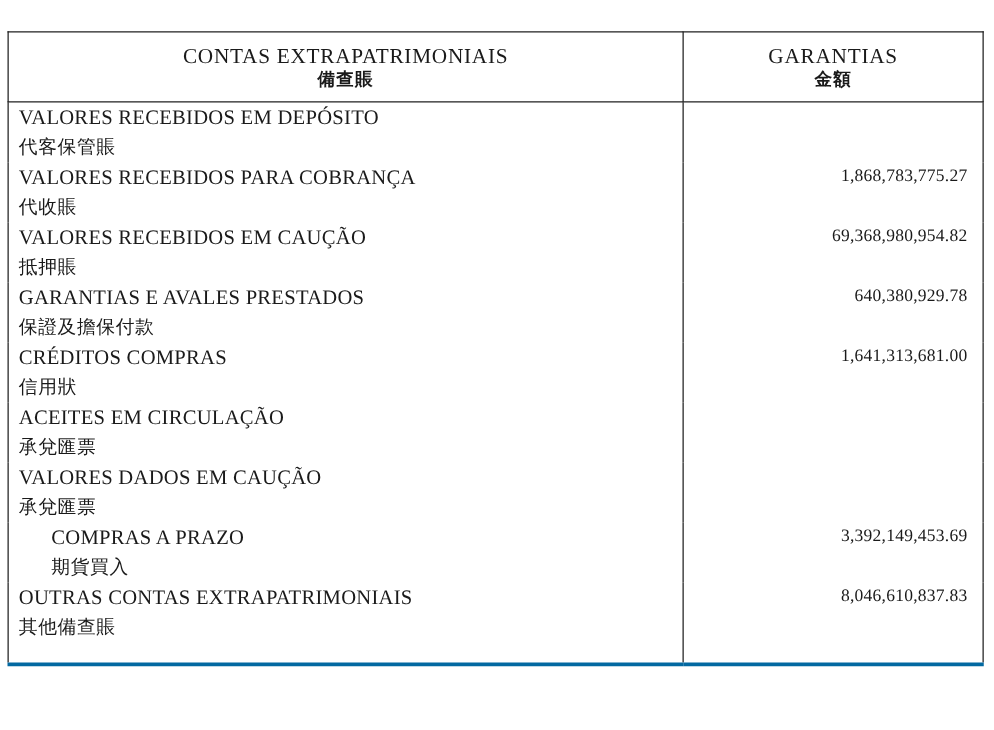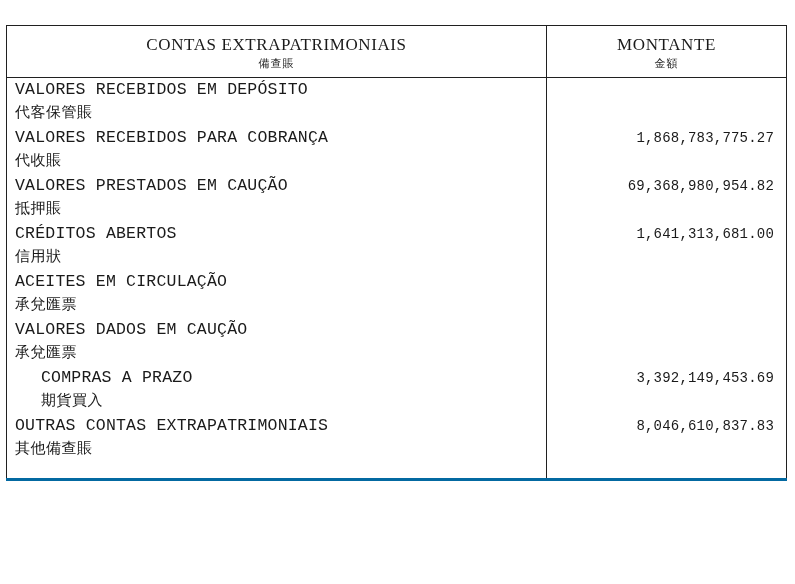--- a/index.html
+++ b/index.html
@@ -55,30 +55,30 @@
     padding: 9px 4px 7px 4px;
     vertical-align: top;
   }
   .hdr-pt {
     font-size: 17px;
     letter-spacing: 0.6px;
     line-height: 1.15;
     white-space: nowrap;
   }
   .hdr-zh {
-    font-size: 11px;
+    font-size: 14px;
     line-height: 1.3;
     letter-spacing: 1px;
     margin-top: 1px;
+    font-weight: bold;
   }
 
   tbody td {
     vertical-align: top;
     padding: 0;
-    font-family: Liberation Mono, monospace;
   }
   td.desc {
     padding-left: 8px;
   }
   td.amt {
     padding-right: 12px;
     text-align: right;
   }
 
   .line-pt {
@@ -119,21 +119,21 @@
       <col class="c-desc">
       <col class="c-amt">
     </colgroup>
     <thead>
       <tr>
         <th>
           <div class="hdr-pt">CONTAS EXTRAPATRIMONIAIS</div>
           <div class="hdr-zh">備查賬</div>
         </th>
         <th>
-          <div class="hdr-pt">MONTANTE</div>
+          <div class="hdr-pt">GARANTIAS</div>
           <div class="hdr-zh">金額</div>
         </th>
       </tr>
     </thead>
     <tbody>
       <tr>
         <td class="desc">
           <div class="line-pt">VALORES RECEBIDOS EM DEPÓSITO</div>
           <div class="line-zh">代客保管賬</div>
         </td>
@@ -147,31 +147,41 @@
           <div class="line-pt">VALORES RECEBIDOS PARA COBRANÇA</div>
           <div class="line-zh">代收賬</div>
         </td>
         <td class="amt">
           <div class="amt-val">1,868,783,775.27</div>
           <div class="amt-blank">&nbsp;</div>
         </td>
       </tr>
       <tr>
         <td class="desc">
-          <div class="line-pt">VALORES PRESTADOS EM CAUÇÃO</div>
+          <div class="line-pt">VALORES RECEBIDOS EM CAUÇÃO</div>
           <div class="line-zh">抵押賬</div>
         </td>
         <td class="amt">
           <div class="amt-val">69,368,980,954.82</div>
           <div class="amt-blank">&nbsp;</div>
         </td>
       </tr>
       <tr>
         <td class="desc">
-          <div class="line-pt">CRÉDITOS ABERTOS</div>
+          <div class="line-pt">GARANTIAS E AVALES PRESTADOS</div>
+          <div class="line-zh">保證及擔保付款</div>
+        </td>
+        <td class="amt">
+          <div class="amt-val">640,380,929.78</div>
+          <div class="amt-blank">&nbsp;</div>
+        </td>
+      </tr>
+      <tr>
+        <td class="desc">
+          <div class="line-pt">CRÉDITOS COMPRAS</div>
           <div class="line-zh">信用狀</div>
         </td>
         <td class="amt">
           <div class="amt-val">1,641,313,681.00</div>
           <div class="amt-blank">&nbsp;</div>
         </td>
       </tr>
       <tr>
         <td class="desc">
           <div class="line-pt">ACEITES EM CIRCULAÇÃO</div>

